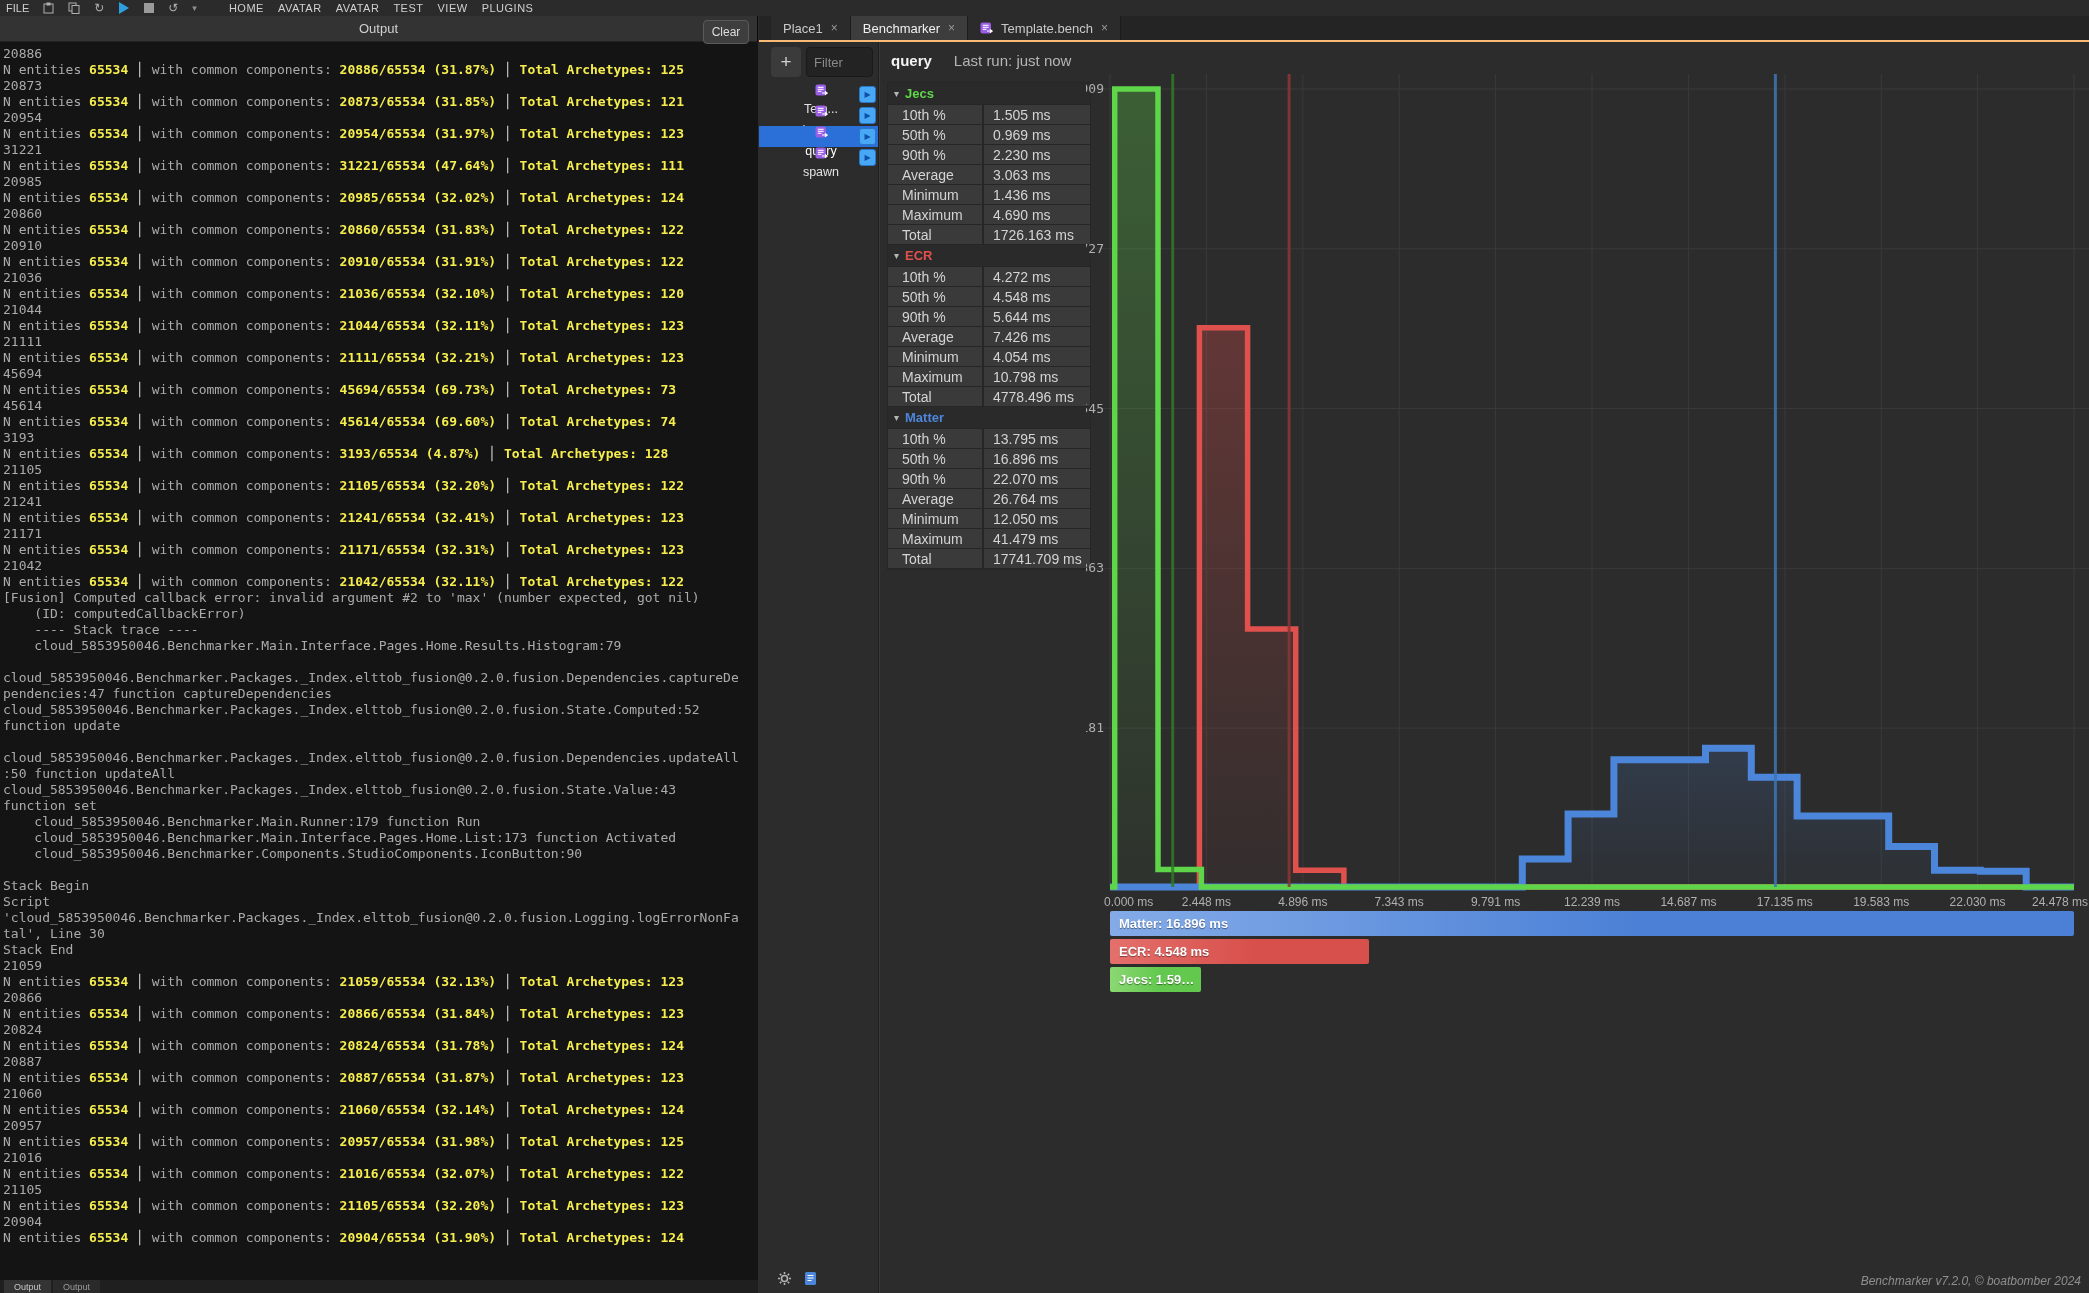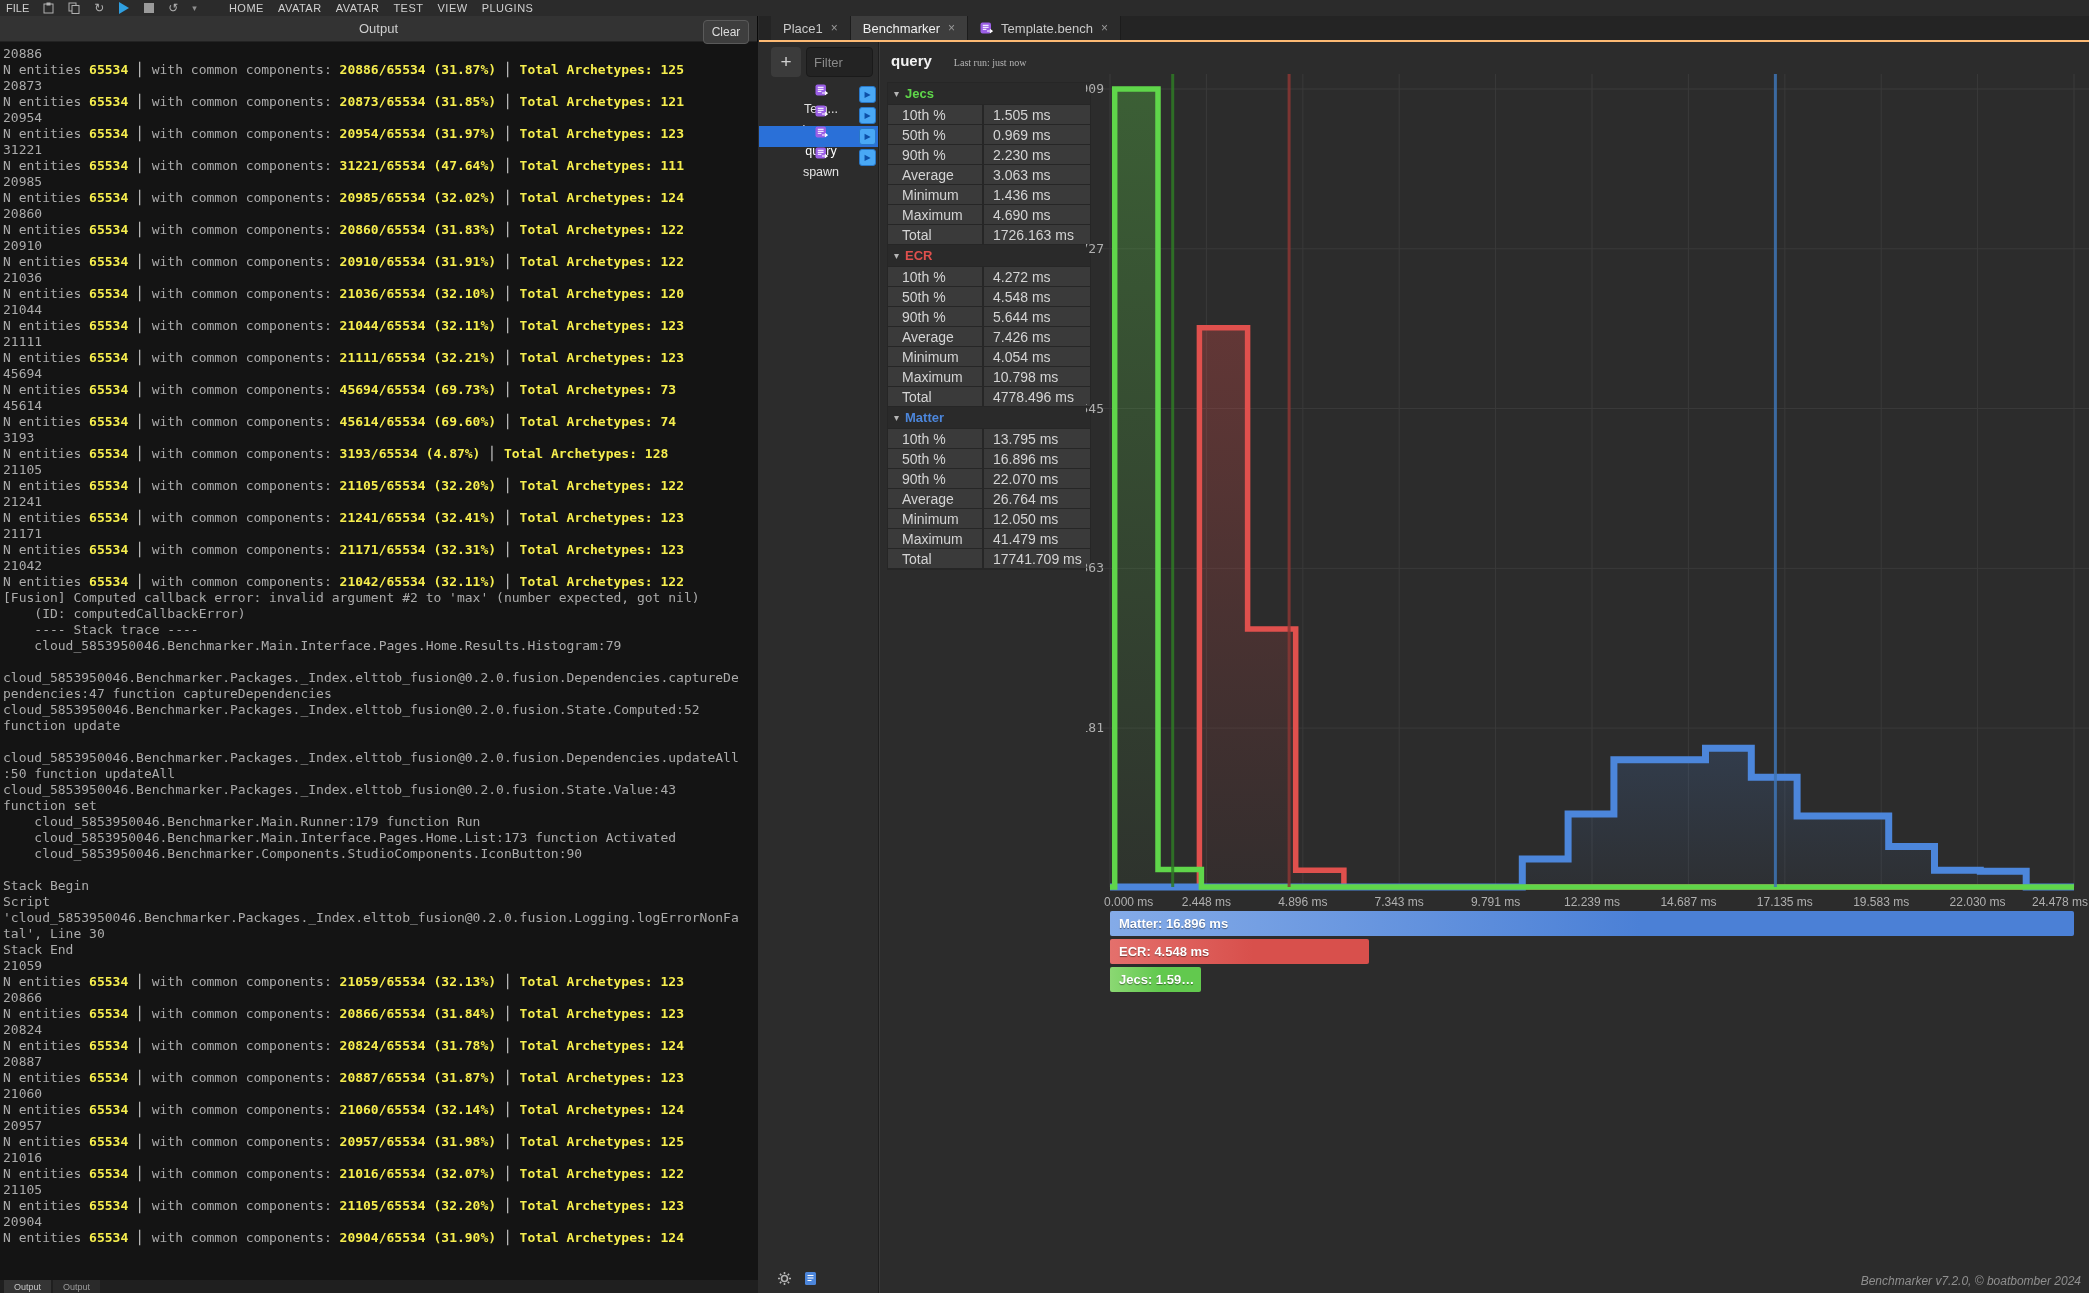--- a/index.html
+++ b/index.html
@@ -45,21 +45,21 @@
   #filter-input::placeholder{color:#8a8a8a;}
   #bench-list{position:absolute;left:0;top:42px;width:119px;}
   .bitem{position:relative;height:21px;display:flex;align-items:center;gap:5px;padding-left:5px;font-size:12.5px;color:#e2e2e2;flex-direction:column;}
   .bitem.selected{background:#2a70d8;color:#fff;}
   .bitem .play{position:absolute;right:2px;top:2px;width:17px;height:17px;background:#49a8f5;border:1px solid #2877c8;
                border-radius:3px;display:flex;align-items:center;justify-content:center;color:#0d50a8;font-size:8px;}
   #panel-divider{position:absolute;left:119px;top:0;width:2px;height:1251px;background:#1e1e1e;border-right:1px solid #3a3a3a;}
   
   #main-header{position:absolute;left:132px;top:10px;display:flex;align-items:baseline;gap:22px;}
   #bench-title{font-size:15px;font-weight:bold;color:#f2f2f2;}
-  #last-run{font-size:10px;color:#b5b5b5;font-family:Liberation Serif, serif;}
+  #last-run{font-size:15px;color:#b5b5b5;}
   
   #stats{position:absolute;left:128px;top:40px;width:204px;background:#262626;padding:1px;}
   .sec-header{height:21px;display:flex;align-items:center;gap:6px;background:#2a2a2a;padding-left:6px;font-size:13px;font-weight:bold;margin-bottom:1px;}
   .sec-header .chev{color:#b5b5b5;font-size:10px;font-weight:normal;}
   .srow{display:flex;height:19px;margin-bottom:1px;font-size:14px;color:#d4d4d4;}
   .srow .sl{width:94px;background:#3a3a3a;display:flex;align-items:center;padding-left:14px;margin-right:2px;}
   .srow .sv{flex:1;background:#3a3a3a;display:flex;align-items:center;padding-left:9px;}
   
   #chart{position:absolute;left:327px;top:18px;width:1004px;height:935px;}
   #chart svg{position:absolute;left:0;top:0;}

